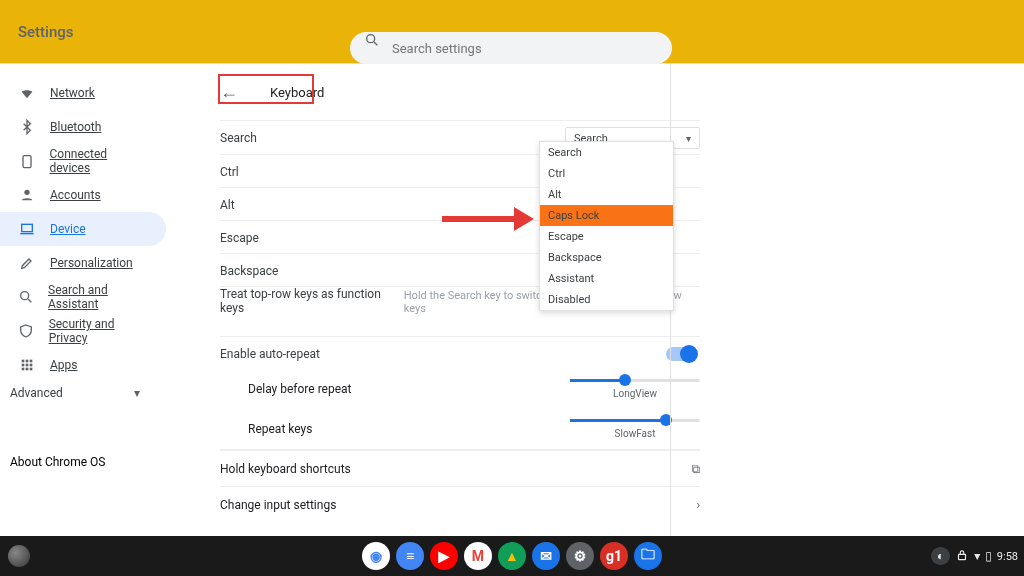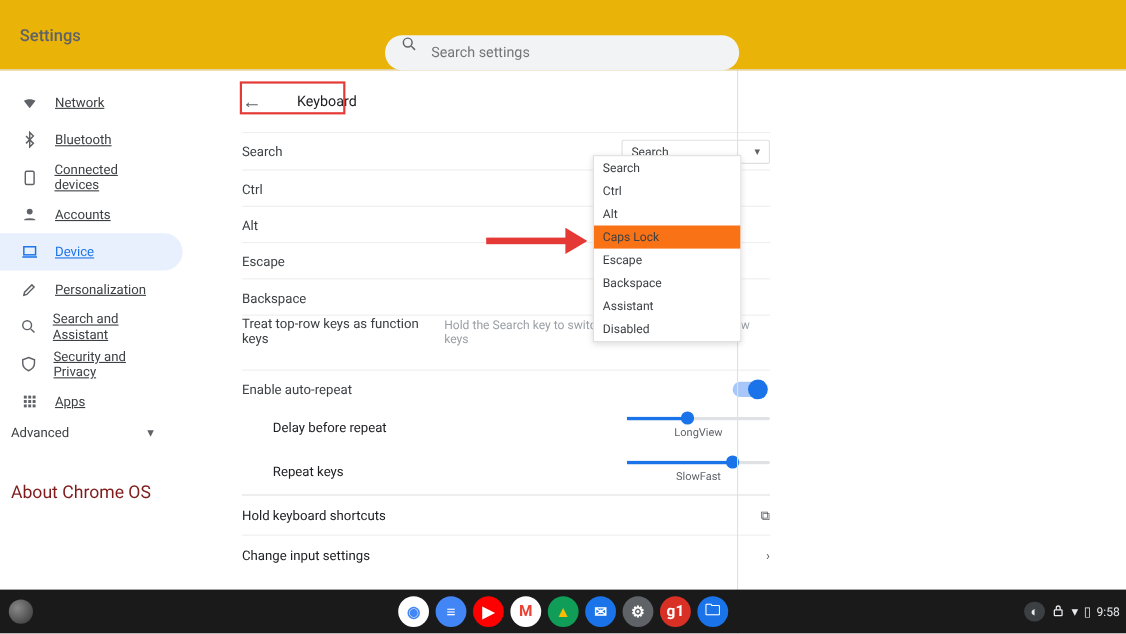--- a/index.html
+++ b/index.html
@@ -19,21 +19,21 @@
 .main { display: flex; height: calc(100% - 64px - 40px); }
 
 
 .sidebar { width: 190px; padding-top: 12px; font-size: 12px; }
 .nav-item { height: 34px; display: flex; align-items: center; gap: 14px; padding: 0 18px; color: #3c4043; border-radius: 0 17px 17px 0; margin-right: 24px; text-decoration: underline; }
 .nav-item.selected { background: #e8f0fe; color: #1a73e8; }
 .nav-item .icon { width: 18px; height: 18px; display:flex; align-items:center; justify-content:center; color:#5f6368; }
 .nav-item.selected .icon { color:#1a73e8; }
 .nav-extra { height: 34px; display:flex; align-items:flex-start; padding: 0 10px; color:#3c4043; font-size:12px; margin-top:4px; cursor:default; }
 .nav-extra .chev { margin-left: auto; margin-right: 40px; font-size:12px; color:#5f6368; }
-.nav-about { padding: 8px 10px; color:#7f1d1d; font-size:16px; margin-top:10px; }
+.nav-about { padding: 8px 10px; color:#000000; font-size:12px; margin-top:27px; }
 
 
 .content { flex:1; height:100%; position:relative; }
 .content-panel { width: 480px; margin-left: 30px; position:relative; }
 .section-header { height: 44px; display: flex; align-items: center; gap: 12px; margin-top: 6px; }
 .section-header .back { font-size: 18px; color:#5f6368; }
 .section-header .title { font-size: 13px; font-weight: 400; margin-left: 20px; }
 .hl-box { position:absolute; top: 4px; left: -2px; width: 96px; height: 30px; border: 2px solid #e53935; pointer-events:none; }
 
 .row { height: 32px; font-size: 12px; color:#3c4043; display:flex; align-items:center; border-top:1px solid #eee; padding-top:1px; }

